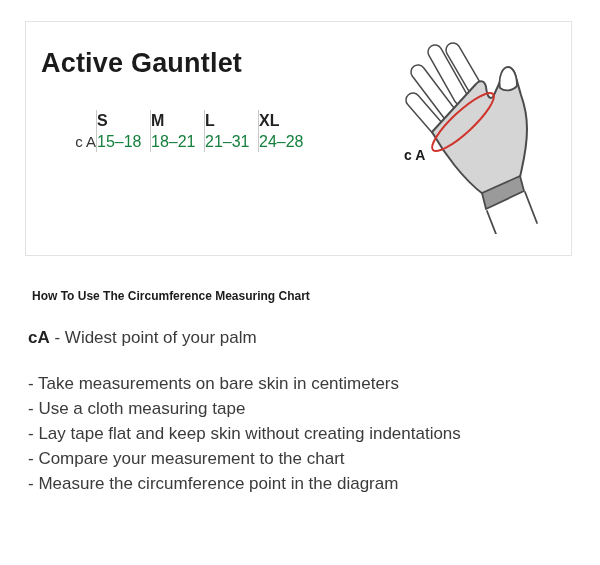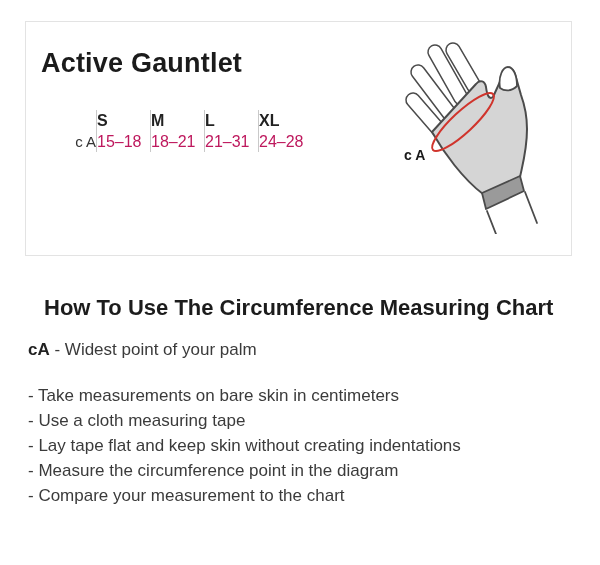--- a/index.html
+++ b/index.html
@@ -27,26 +27,26 @@
   table.size-table td{padding:0;vertical-align:middle;}
   td.rowlabel{
     width:55px;text-align:right;padding-right:10px;
     font-size:15px;color:#333;
   }
   td.colcell{
     width:53px;border-left:1px solid #c9c9c9;
     padding:6px 0 6px 11px;font-size:16px;height:21px;
   }
   tr.head td.colcell{font-weight:bold;color:#222;}
-  tr.vals td.colcell{color:#be185d;margin-left:12px;}
+  tr.vals td.colcell{color:#15803d;margin-left:12px;}
   .hand-svg{position:absolute;left:364px;top:0px;}
   .instructions{position:absolute;left:28px;top:283px;width:552px;}
   .sec-heading{
-    font-size:22px;font-weight:bold;color:#1c1c1c;
-    margin:16px;line-height:18px;
+    font-size:12px;font-weight:bold;color:#1c1c1c;
+    margin:4px;line-height:18px;
   }
   .definition{
     margin-top:24px;font-size:17px;color:#3b3b3b;line-height:18px;
   }
   .definition .term{font-weight:bold;color:#222;}
   .heading2{margin-top:33px;}
   .steps{margin-top:24px;}
   .step{font-size:17px;color:#3b3b3b;line-height:25px;}
 </style>
 </head>
@@ -111,16 +111,16 @@
 
   <div class="definition">
     <span class="term">cA</span><span> - Widest point of your palm</span>
   </div>
 
 
   <div class="steps">
     <div class="step">- Take measurements on bare skin in centimeters</div>
     <div class="step">- Use a cloth measuring tape</div>
     <div class="step">- Lay tape flat and keep skin without creating indentations</div>
+    <div class="step">- Compare your measurement to the chart</div>
     <div class="step">- Measure the circumference point in the diagram</div>
-    <div class="step">- Compare your measurement to the chart</div>
   </div>
 </div>
 
 </body></html>

